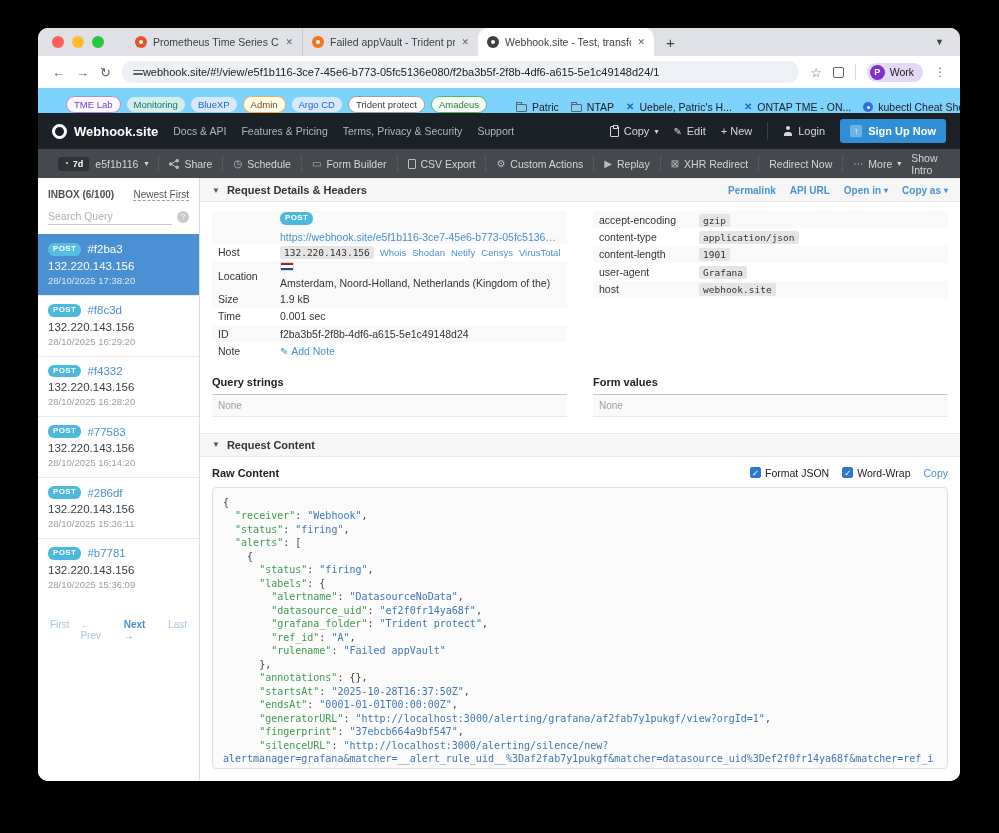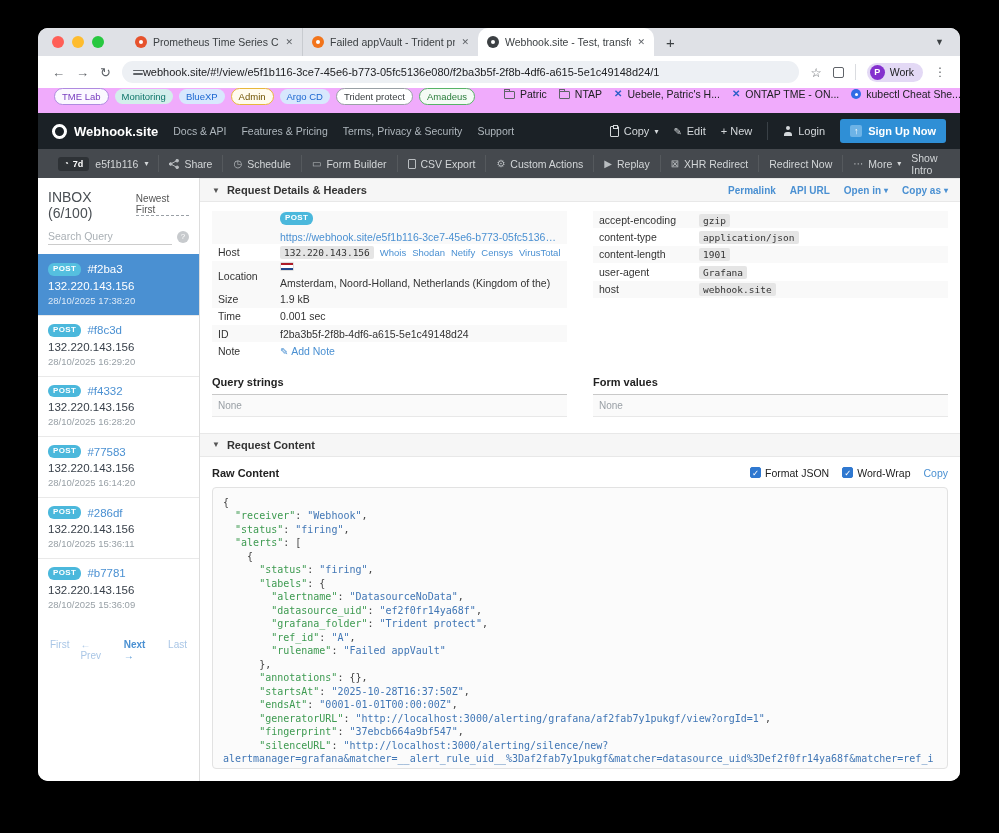--- a/index.html
+++ b/index.html
@@ -36,21 +36,21 @@
   .tune-icon::before{top:2px}.tune-icon::after{bottom:2px}
   .url-text{white-space:nowrap;overflow:hidden}
   .star{color:#5f6368;font-size:12.5px}
   .ext-icon{width:11px;height:11px;border:1.5px solid #5f6368;border-radius:2px}
   .chrome-div{width:1px;height:16px;background:#dadce0}
   .profile{display:flex;align-items:center;gap:5px;background:#e3d9f5;border-radius:11px;padding:2px 9px 2px 3px;font-size:10.5px;color:#202124}
   .p-avatar{width:15px;height:15px;border-radius:50%;background:#8430ce;color:#fff;font-size:9px;display:flex;align-items:center;justify-content:center;font-weight:bold}
   .dots{color:#5f6368;font-size:12px}
 
   
-  .bookmarks{height:25px;background:#f0abfc;display:flex;align-items:flex-start;gap:7px;padding:0 16px;font-size:10.5px;color:#202124;flex:none}
+  .bookmarks{height:25px;background:#7dd3fc;display:flex;align-items:flex-end;gap:7px;padding:0 28px;font-size:10.5px;color:#202124;flex:none}
   .bm-pill{padding:2px 7px;border-radius:9px;font-size:9.5px;white-space:nowrap}
   .purple-outline{border:1px solid #b08ae0;color:#7a3fc0;background:#fbf8ff}
   .teal-fill{background:#d3eeeb;color:#0e7569}
   .blue-fill{background:#d8e8fd;color:#1a66d0}
   .yellow-outline{border:1px solid #e8b73c;color:#6e5200;background:#fffbee}
   .gray-outline{border:1px solid #9aa0a6;color:#3c4043;background:#fff}
   .green-outline{border:1px solid #58b368;color:#2a7d3b;background:#f4fbf5}
   .grid-icon{width:3px;height:3px;background:#5f6368;box-shadow:5px 0 #5f6368,0 5px #5f6368,5px 5px #5f6368;margin:0 6px 5px 2px}
   .bm-div{width:1px;height:15px;background:#dadce0}
   .bm-item{display:flex;align-items:center;gap:5px;white-space:nowrap;font-size:10.5px}
@@ -89,21 +89,21 @@
   .file-icon{width:8px;height:10px;border:1px solid #b9bdc0;border-radius:1px;display:inline-block}
   .share-svg{display:inline-flex}
   .show-intro{margin-left:auto;padding-right:4px}
 
   
   .content{flex:1;display:flex;min-height:0;background:#fff}
 
   
   .sidebar{width:162px;flex:none;border-right:1px solid #ddd;display:flex;flex-direction:column;font-size:11px;overflow:hidden}
   .sb-head{padding:11px 10px 5px;display:flex;justify-content:space-between;align-items:baseline}
-  .inbox-lab{color:#4a4f54;font-size:14px;font-weight:normal}
+  .inbox-lab{color:#4a4f54;font-size:10px;font-weight:bold}
   .sort{border-bottom:1px dashed #9aa0a6;font-size:10px;color:#555}
   .sb-search{display:flex;align-items:center;padding:2px 10px 9px;gap:5px}
   input.search{flex:1;min-width:0;border:none;border-bottom:1px solid #ccc;font-size:10.5px;padding:2px 0;color:#333;outline:none;font-family:"Liberation Sans",sans-serif}
   input.search::placeholder{color:#aab0b5}
   .help{width:12px;height:12px;border-radius:50%;background:#c7cacd;color:#fff;font-size:8px;display:flex;align-items:center;justify-content:center;flex:none}
   .req{padding:8px 10px 9px;border-top:1px solid #e9e9e9;cursor:pointer}
   .req-row1{display:flex;align-items:center;gap:6px}
   .post-badge{background:#4bb8dc;color:#fff;font-size:8px;font-weight:bold;padding:2px 5px;border-radius:6px;letter-spacing:.4px;line-height:1.1}
   .req-id{color:#4a90d2;font-size:11.5px}
   .req-ip{margin-top:4px;color:#38404a;font-size:11.5px}

